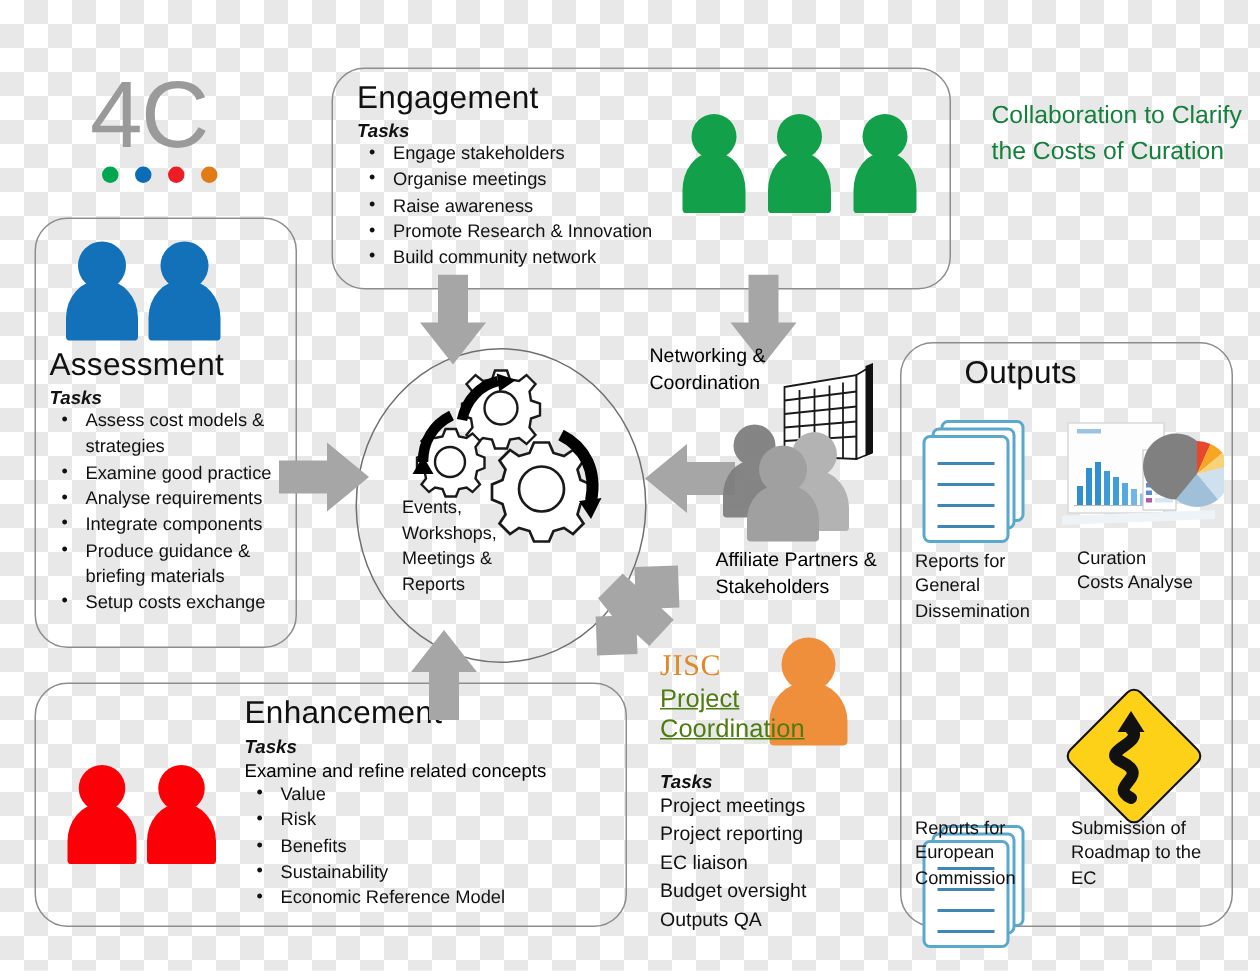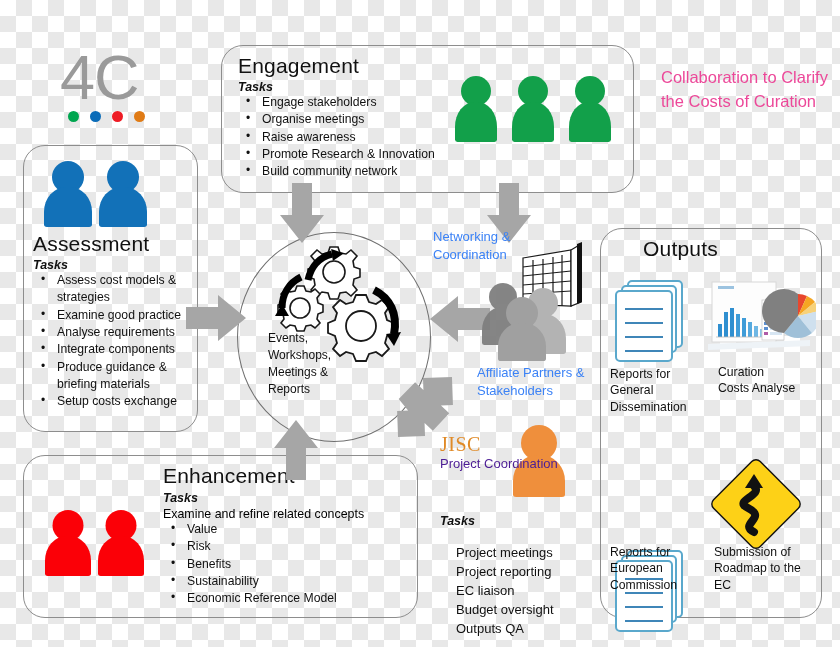--- a/index.html
+++ b/index.html
@@ -20,43 +20,43 @@
 
   .panel{
     position:absolute;
     border:1.6px solid #8d8d8d;
     border-radius:22px;
     background:transparent;
     box-sizing:border-box;
   }
 
   .ttl{font-size:21px;color:#111;letter-spacing:.2px;line-height:1.1;}
-  .ttl-sm{font-size:13px;color:#4c1d95;}
+  .ttl-sm{font-size:17px;color:#4d7c0f;text-decoration:underline;}
   .tasks{font-size:12.5px;font-weight:bold;font-style:italic;color:#111;margin:1px 0 1px 0;}
   ul.bl{margin:0;padding:0;list-style:none;}
   ul.bl li{
     font-size:12.2px;color:#111;line-height:1.42;
     padding-left:24px;position:relative;
   }
   ul.bl li:before{
     content:"\2022";position:absolute;left:8px;top:-1px;font-size:12px;color:#111;
   }
-  ul.plain{margin:16px;padding:0;list-style:none;}
+  ul.plain{margin:0;padding:0;list-style:none;}
   ul.plain li{font-size:13px;color:#111;line-height:1.46;}
   .lead{font-size:12.4px;color:#000000;line-height:1.4;}
 
   .cap{font-size:12.2px;color:#111;line-height:1.34;}
-  .cap-md{font-size:13px;color:#3b82f6;line-height:1.36;}
+  .cap-md{font-size:13px;color:#000000;line-height:1.36;}
 
   
   .logo4c{font-size:63px;color:#9a9a9a;font-family:"Liberation Sans",sans-serif;line-height:0.95;letter-spacing:-1px;}
   .dots{display:flex;gap:11px;margin-top:3px;margin-left:8px;}
   .dot{width:11px;height:11px;border-radius:50%;}
 
-  .tagline{font-size:16.5px;color:#ec4899;line-height:1.43;}
+  .tagline{font-size:16.5px;color:#15803d;line-height:1.43;}
 
   
   .person{position:relative;display:inline-block;}
   .person .head{position:absolute;border-radius:50%;left:50%;transform:translateX(-50%);top:0;}
   .person .body{position:absolute;bottom:0;left:0;width:100%;border-radius:46% 46% 6% 6% / 62% 62% 6% 6%;}
 
   .circ{
     position:absolute;border:1.5px solid #6f6f6f;border-radius:50%;
     box-sizing:border-box;
   }

